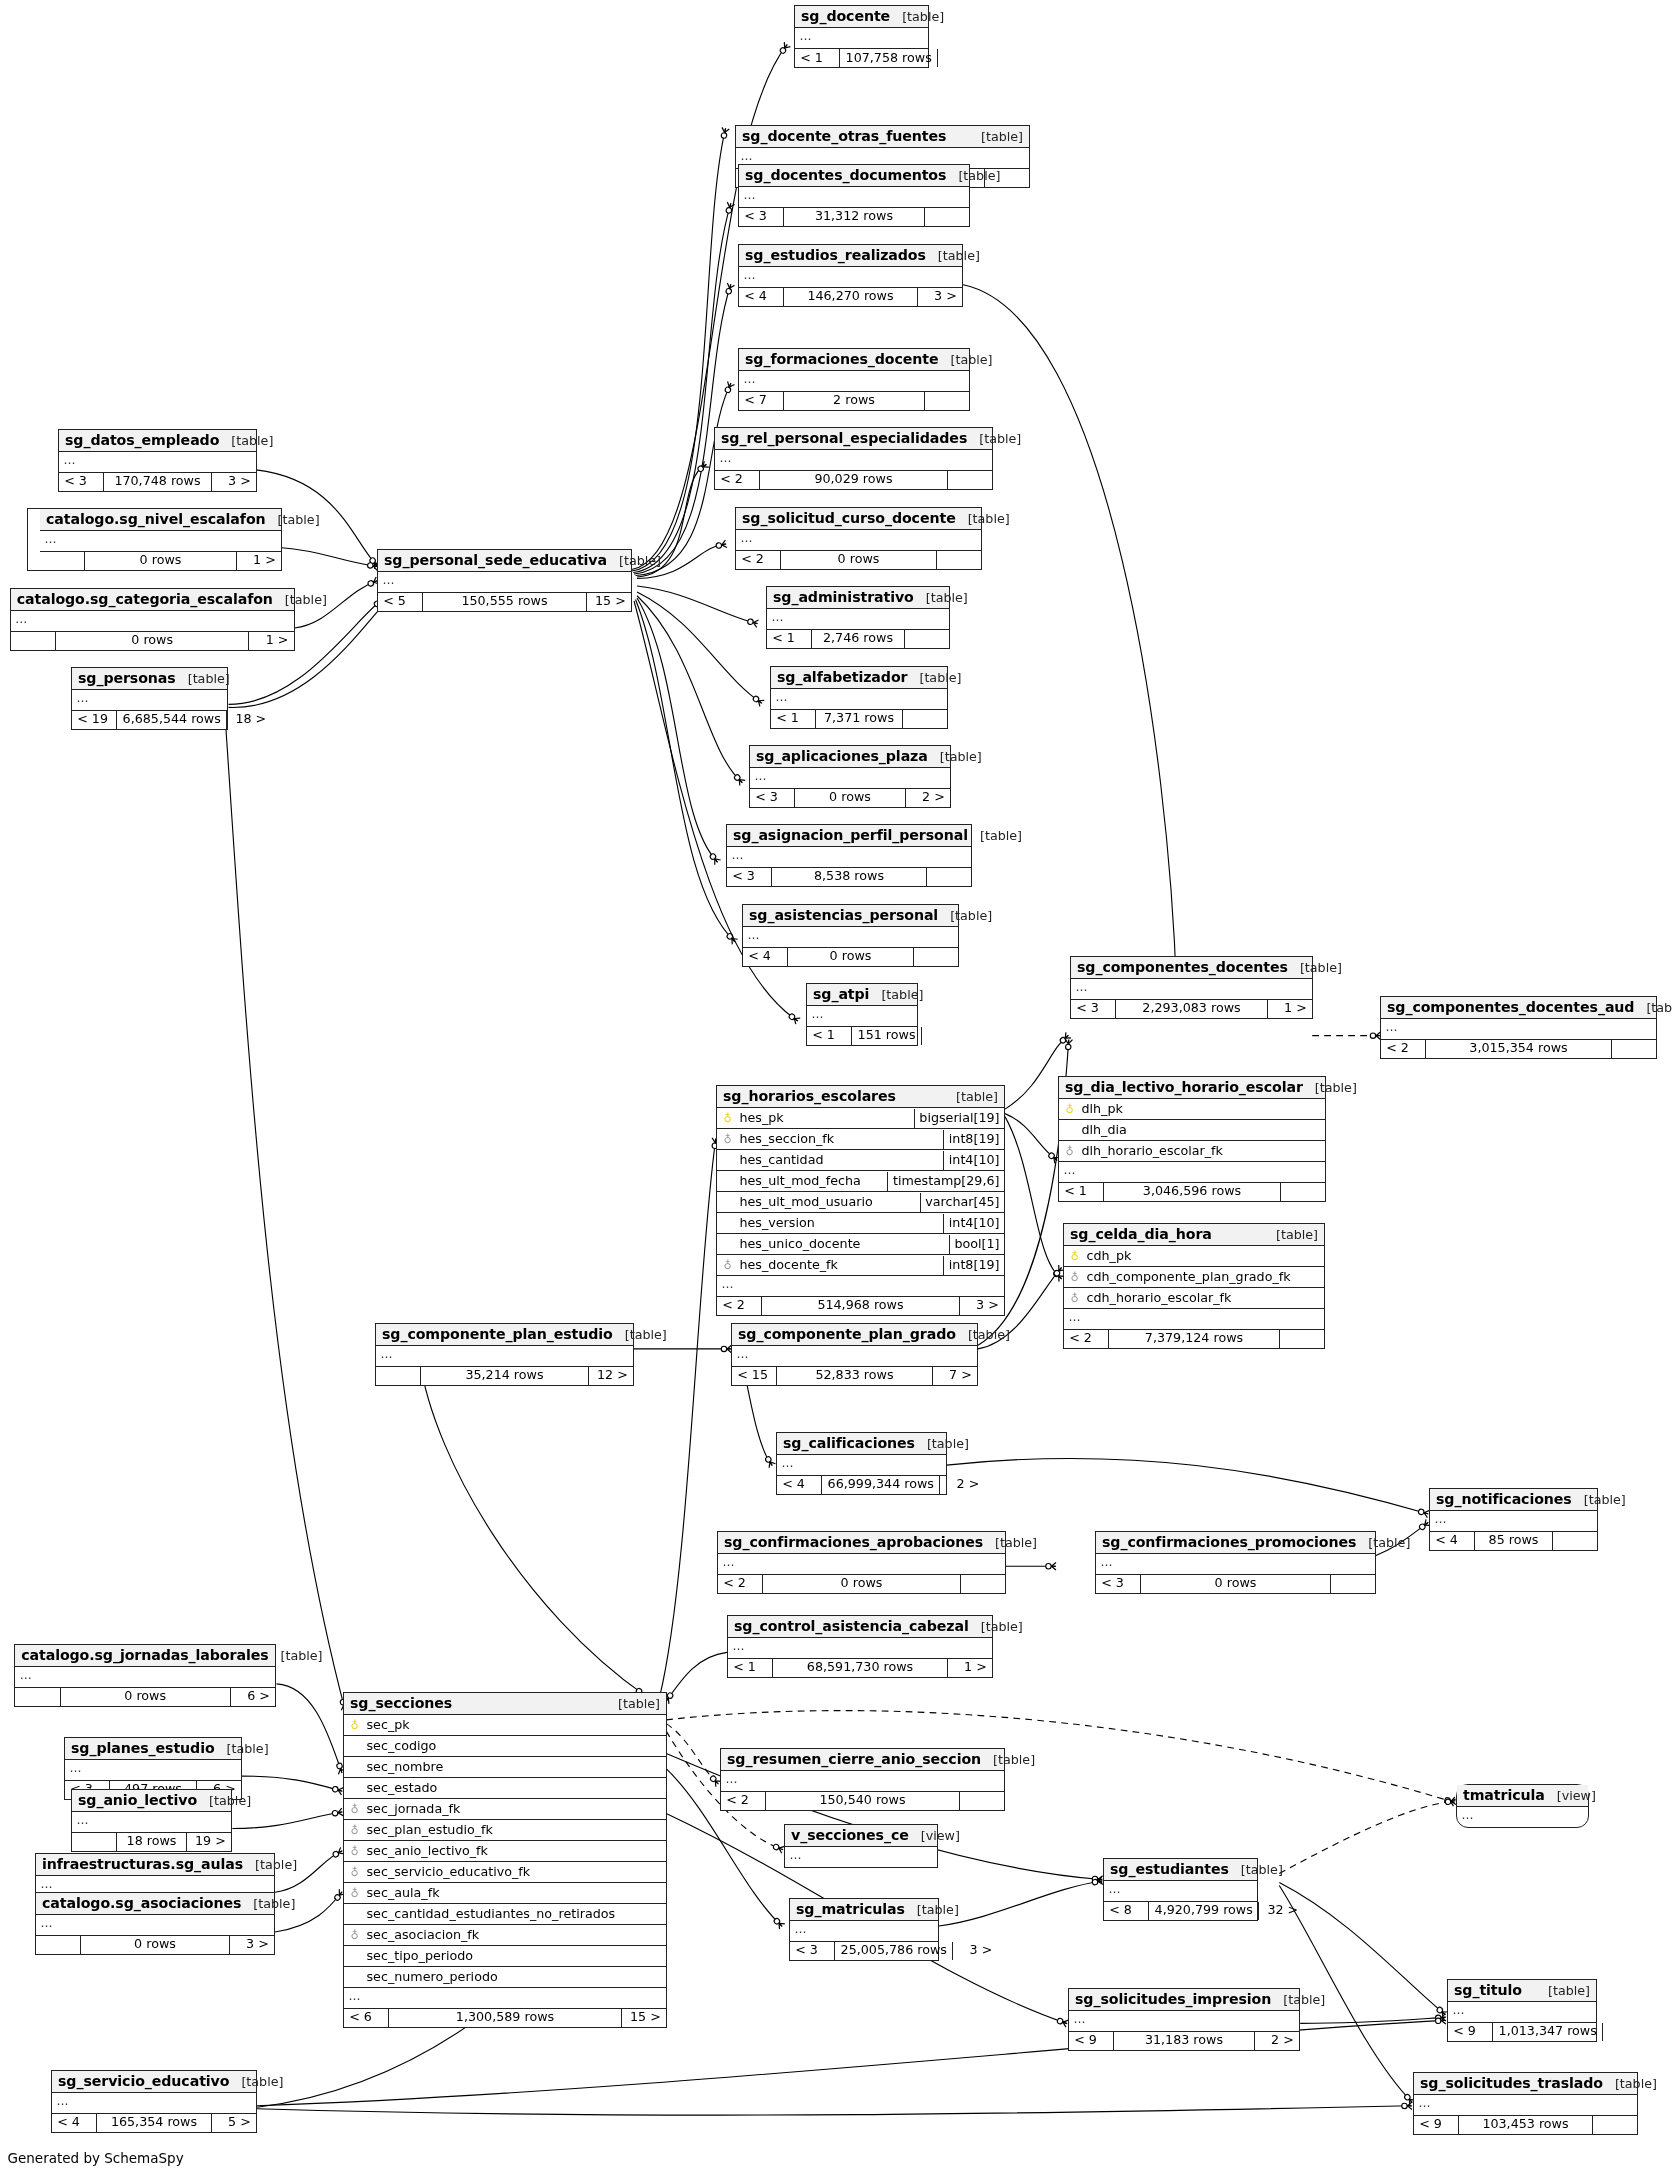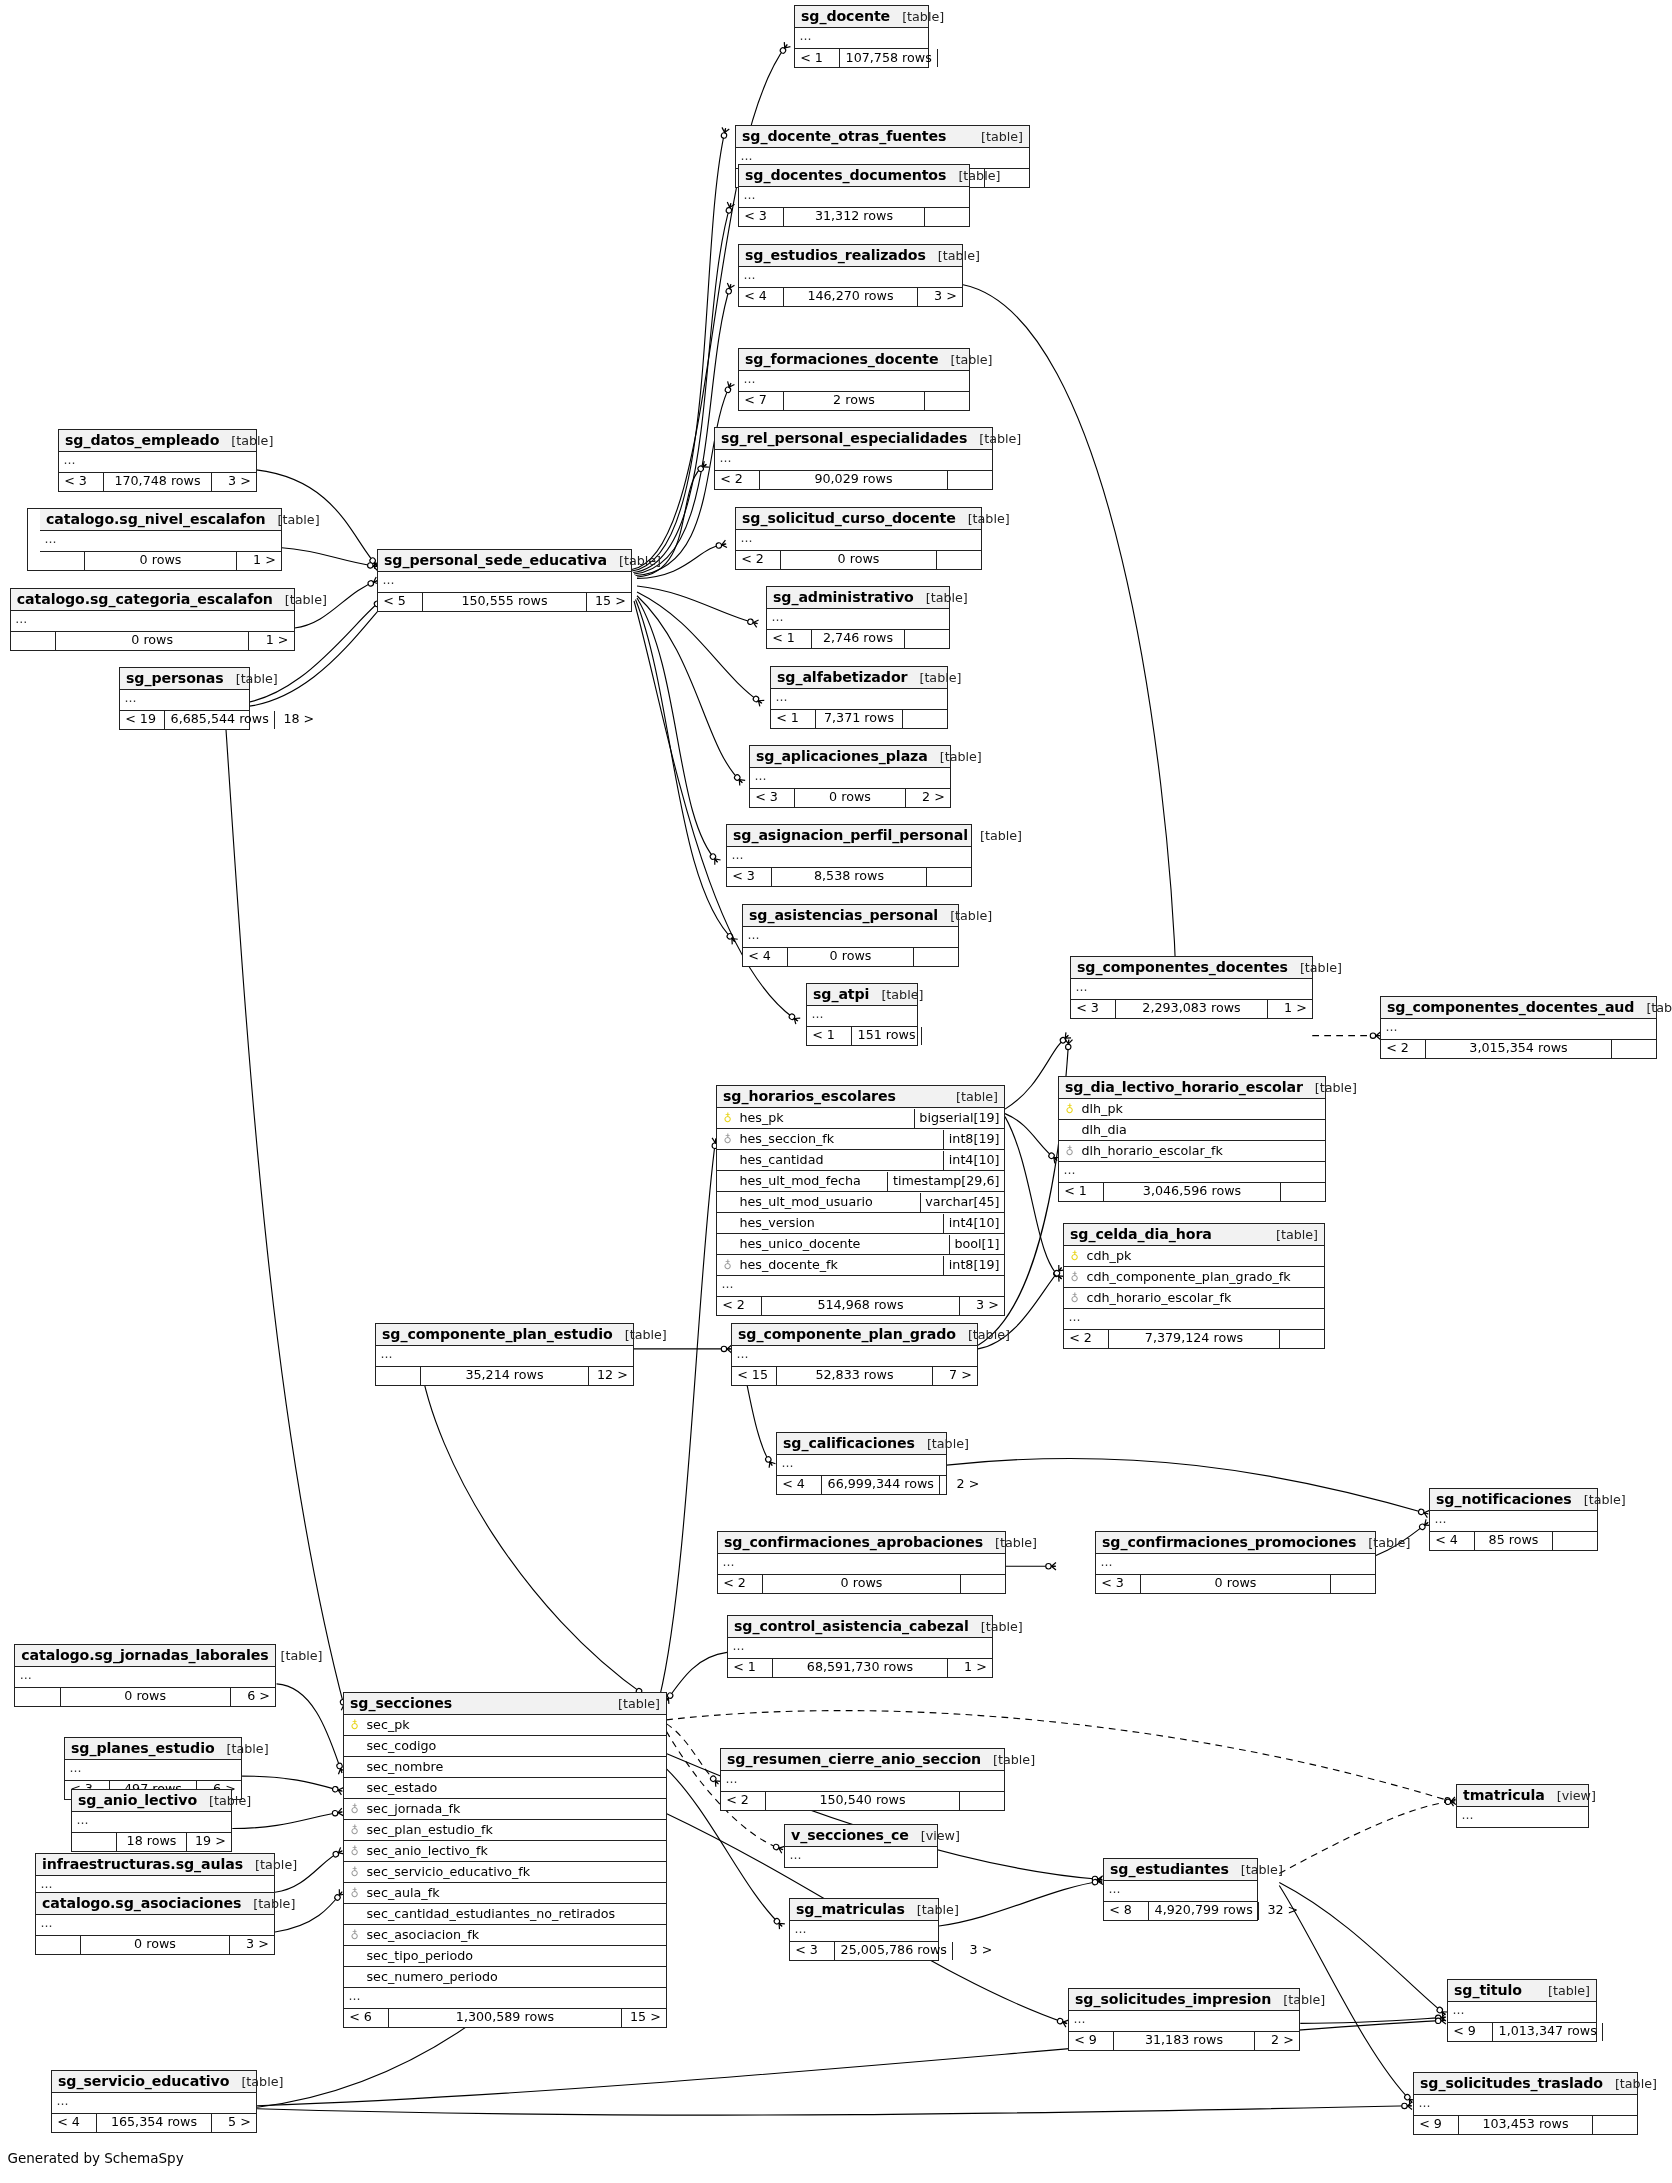--- a/index.html
+++ b/index.html
@@ -604,21 +604,21 @@
           <span class="nm">catalogo.sg_categoria_escalafon</span>
           <span class="kind">[table]</span>
         </div>
         <div class="ell">...</div>
         <div class="foot">
           <div class="c1"></div>
           <div class="c2">0 rows</div>
           <div class="c3">1 &gt;</div>
         </div>
       </div>
-      <div class="tbl" style="left: 71px; top: 667px; width: 131px; margin-left: 48px;">
+      <div class="tbl" style="left: 71px; top: 667px; width: 157px;">
         <div class="hdr">
           <span class="nm">sg_personas</span>
           <span class="kind">[table]</span>
         </div>
         <div class="ell">...</div>
         <div class="foot">
           <div class="c1">&lt; 19</div>
           <div class="c2">6,685,544 rows</div>
           <div class="c3">18 &gt;</div>
         </div>
@@ -944,21 +944,21 @@
           <span class="nm">sg_anio_lectivo</span>
           <span class="kind">[table]</span>
         </div>
         <div class="ell">...</div>
         <div class="foot">
           <div class="c1"></div>
           <div class="c2">18 rows</div>
           <div class="c3">19 &gt;</div>
         </div>
       </div>
-      <div class="tbl vw" style="left: 1456px; top: 1784px; width: 133px;">
+      <div class="tbl vw" style="left: 1456px; top: 1784px; width: 133px; border-radius: 12px;">
         <div class="hdr">
           <span class="nm">tmatricula</span>
           <span class="kind">[view]</span>
         </div>
         <div class="ell nb">...</div>
       </div>
       <div class="tbl vw" style="left: 784px; top: 1824px; width: 154px;">
         <div class="hdr">
           <span class="nm">v_secciones_ce</span>
           <span class="kind">[view]</span>

